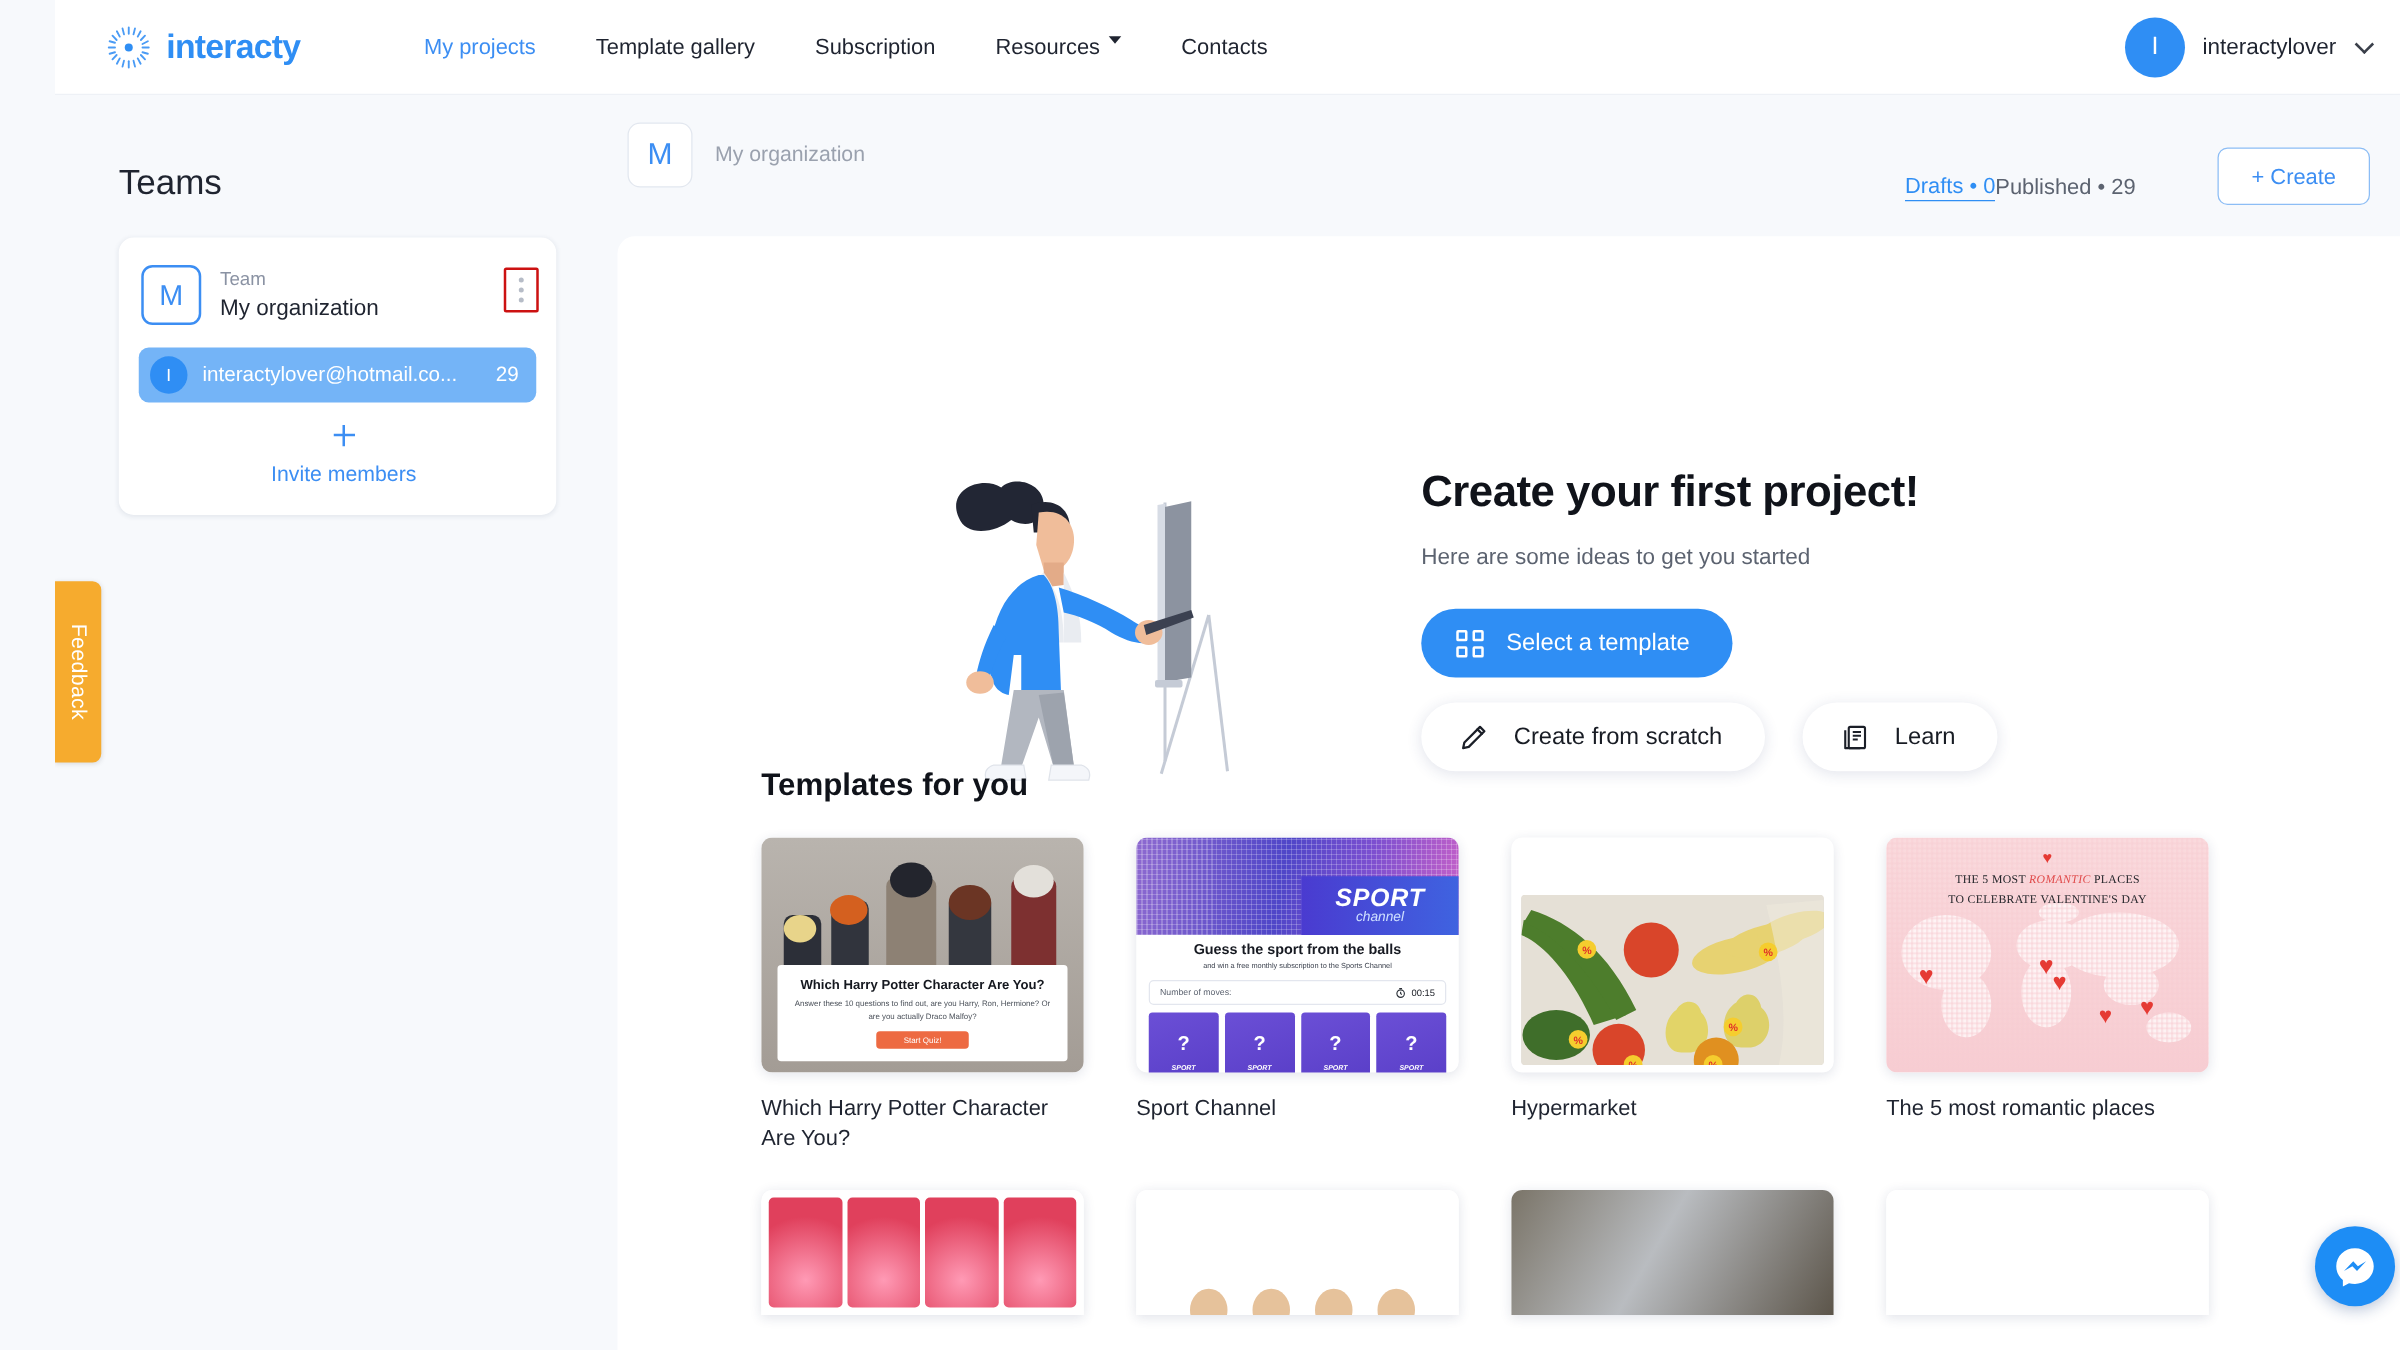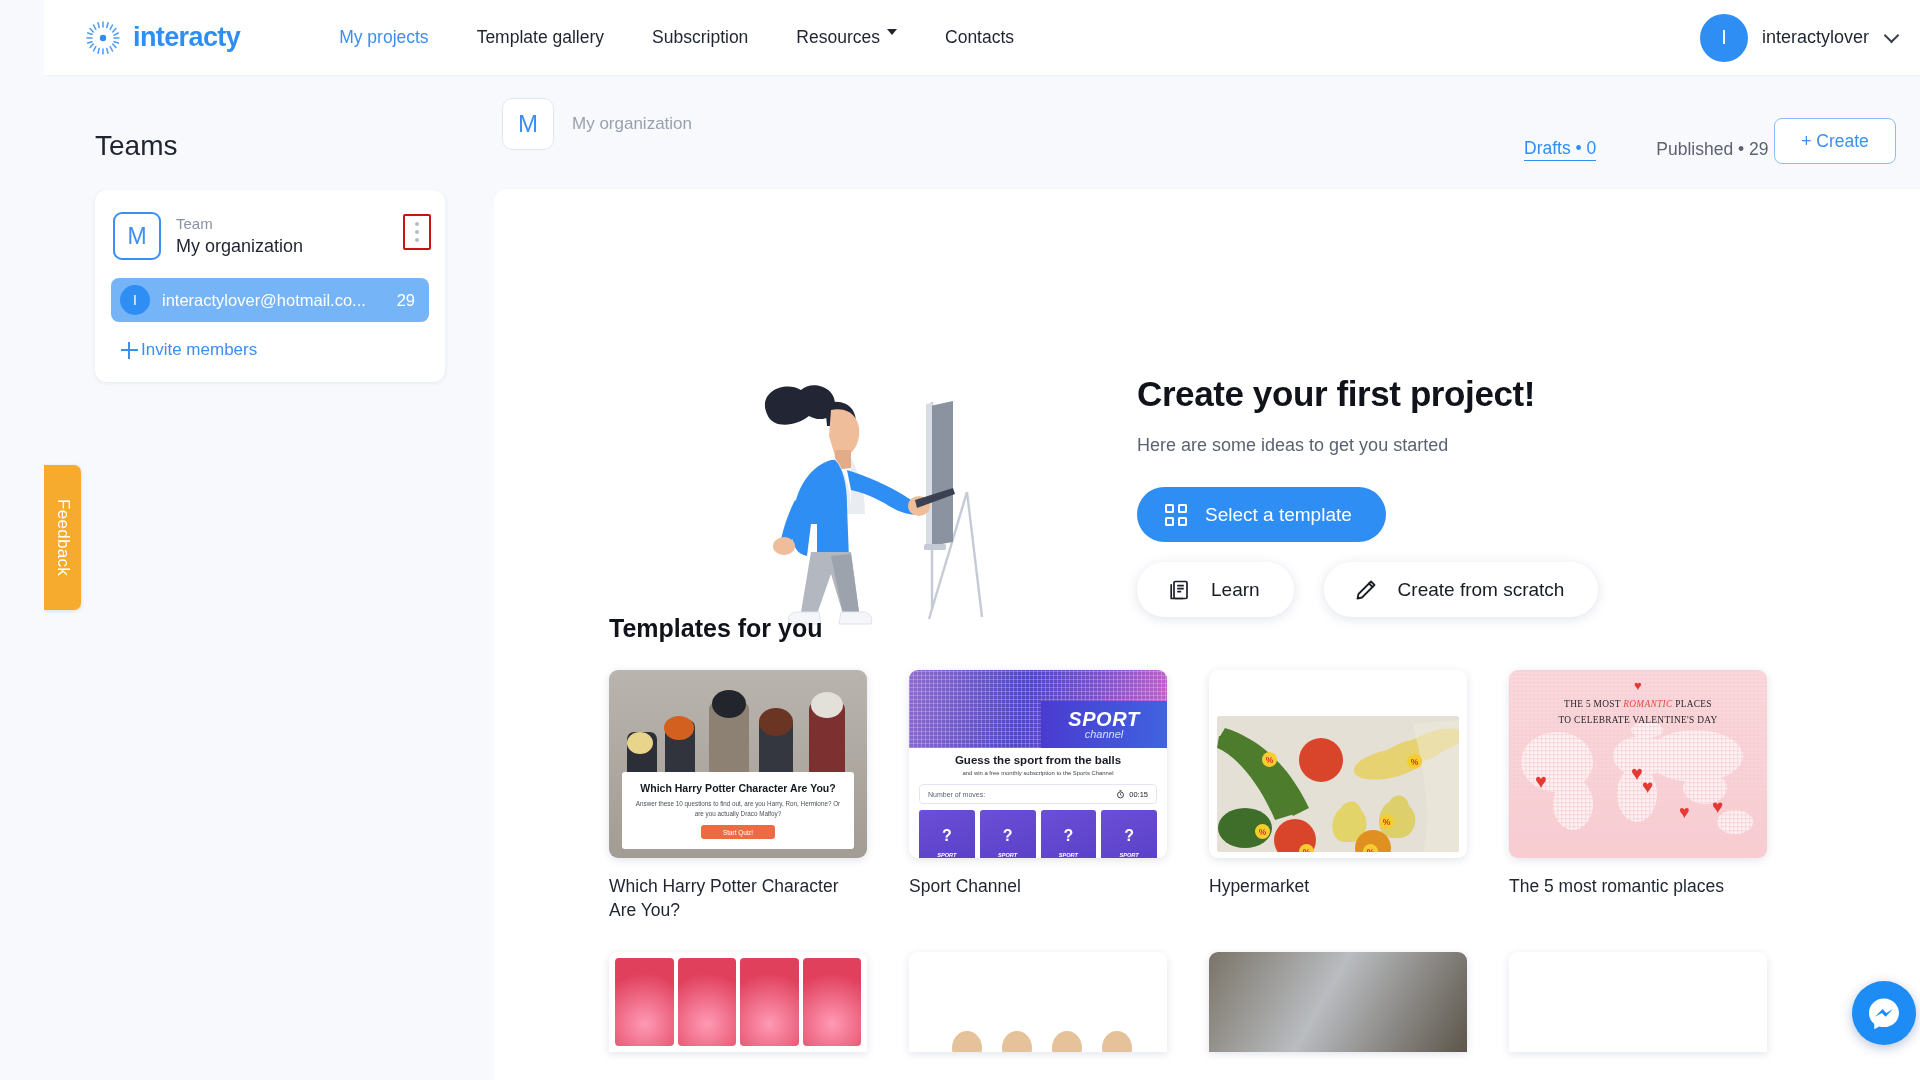--- a/index.html
+++ b/index.html
@@ -76,21 +76,21 @@
     margin-top:16px; height:44px; border-radius:8px; background:#74b4f7;
     display:flex; align-items:center; padding:0 14px 0 9px; gap:12px; cursor:pointer;
   }
   .member-avatar {
     width:30px;height:30px;border-radius:50%;background:#2f8ef4;color:#fff;
     display:flex;align-items:center;justify-content:center;font-size:14px; flex:none;
   }
   .member-email { color:#fff; font-size:16.5px; flex:1; white-space:nowrap; overflow:hidden; text-overflow:ellipsis; }
   .member-count { color:#fff; font-size:16.5px; }
 
-  .invite-row { display:flex; align-items:center; gap:3px; margin-top:18px; padding-left:10px; cursor:pointer; }
+  .invite-row { display:flex; align-items:center; gap:13px; margin-top:18px; padding-left:10px; cursor:pointer;flex-direction:column; }
   .plus-icon { position:relative; width:17px; height:17px; flex:none; }
   .plus-icon:before,.plus-icon:after{content:"";position:absolute;background:#3c8ef3;}
   .plus-icon:before{left:7px;top:0;width:2px;height:17px;}
   .plus-icon:after{top:7px;left:0;height:2px;width:17px;}
   .invite-label { color:#3c8ef3; font-size:17px; }
 
   
   .feedback-tab {
     position:absolute; left:0; top:465px; width:37px; height:145px;
     background:#f6ab2e; border-radius:0 7px 7px 0;
@@ -106,21 +106,21 @@
   .main-header { position:relative; height:113px; }
   .org-block { position:absolute; left:8px; top:22px; display:flex; align-items:center; gap:18px; }
   .org-badge {
     width:52px;height:52px;border-radius:10px;border:1px solid #e2e7ef;background:#fff;
     display:flex;align-items:center;justify-content:center;color:#3c8ef3;font-size:24px;font-weight:500;
   }
   .org-sub { font-size:17px; color:#9aa1ae; line-height:1.45; }
   .org-main { font-size:22px; color:#1f2430; line-height:1.45; }
   .org-main .you { color:#9aa1ae; }
 
-  .filters { position:absolute; left:1030px; top:62px; display:flex; gap:60px; align-items:center; }
+  .filters { position:absolute; left:1030px; top:62px; display:flex; align-items:center; }
   .filter { font-size:17.5px; color:#5c6370; cursor:pointer; white-space:nowrap; }
   .filter.active { color:#2f8ef4; border-bottom:1.5px solid #2f8ef4; padding-bottom:1px; }
 
   .create-btn {
     position:absolute; right:53px; top:42px; width:122px; height:46px;
     border:1px solid #8cbdf5; border-radius:8px; background:#fff; color:#3c8ef3;
     font-size:17.5px; display:flex; align-items:center; justify-content:center; cursor:pointer;
     font-family:"Liberation Sans", sans-serif;
   }
 
@@ -418,37 +418,37 @@
               <span class="icon-grid">
                   <i></i>
                   <i></i>
                   <i></i>
                   <i></i>
                 </span>
               <span>Select a template</span>
             </div>
             <div class="btn-row2">
               <div class="btn-white">
+                <span class="icon-pencil">
+                  <svg width="24" height="24" viewBox="0 0 24 24" fill="none" stroke="#1b1f28" stroke-width="1.8" stroke-linecap="round" stroke-linejoin="round">
+                    <path d="M17 3.5l3.5 3.5L8 19.5 3.5 20.5 4.5 16z"></path>
+                    <path d="M15 5.5l3.5 3.5"></path>
+                  </svg>
+                </span>
+                <span>Create from scratch</span>
+              </div>
+              <div class="btn-white">
                 <span class="icon-docs">
                   <svg width="24" height="24" viewBox="0 0 24 24" fill="none" stroke="#1b1f28" stroke-width="1.7" stroke-linejoin="round">
                     <rect x="7" y="3.5" width="13" height="17" rx="1.2"></rect>
                     <path d="M4.2 6.2v14.3h12"></path>
                     <path d="M10.2 7.6h6.6M10.2 10.6h6.6M10.2 13.6h4"></path>
                   </svg>
                 </span>
                 <span>Learn</span>
-              </div>
-              <div class="btn-white">
-                <span class="icon-pencil">
-                  <svg width="24" height="24" viewBox="0 0 24 24" fill="none" stroke="#1b1f28" stroke-width="1.8" stroke-linecap="round" stroke-linejoin="round">
-                    <path d="M17 3.5l3.5 3.5L8 19.5 3.5 20.5 4.5 16z"></path>
-                    <path d="M15 5.5l3.5 3.5"></path>
-                  </svg>
-                </span>
-                <span>Create from scratch</span>
               </div>
             </div>
           </div>
         </div>
       </div>
 
       <div class="tpl-section">
         <div class="tpl-title">Templates for you</div>
 
         <div class="tpl-grid">

